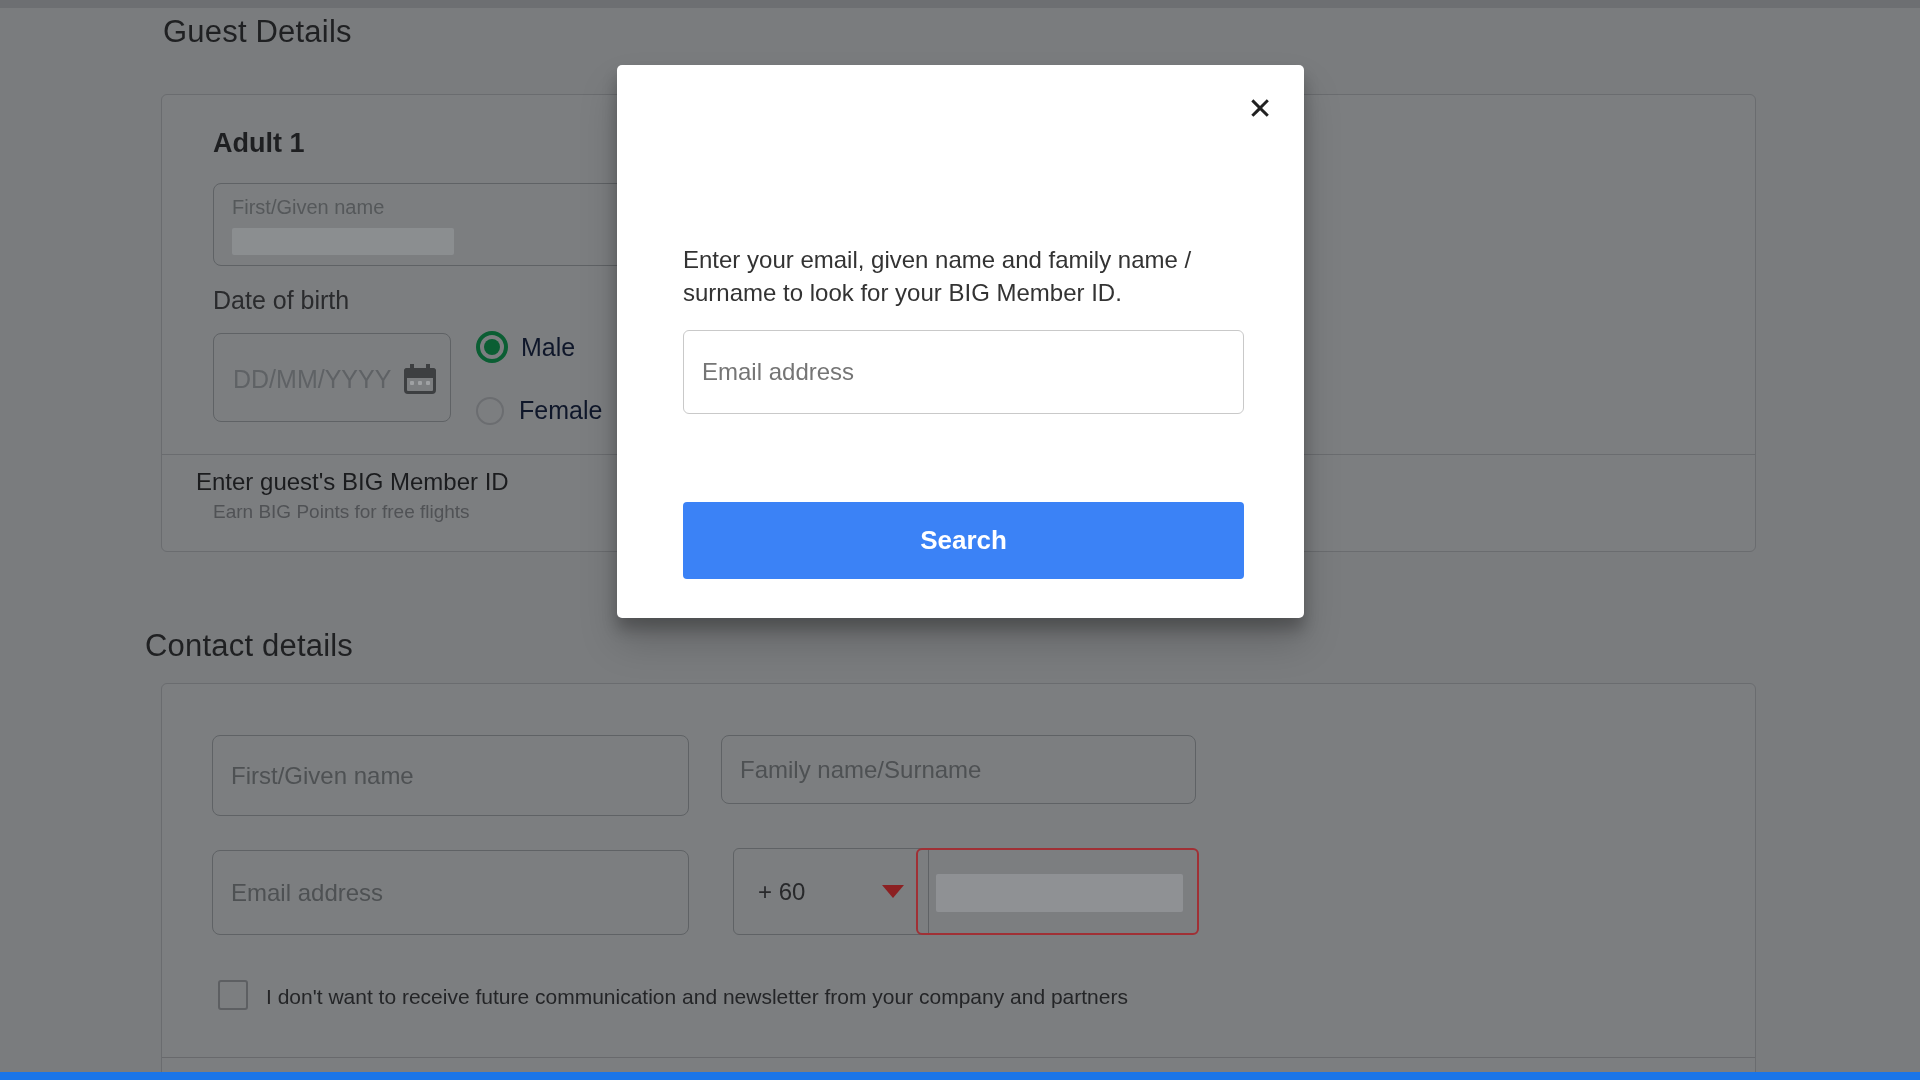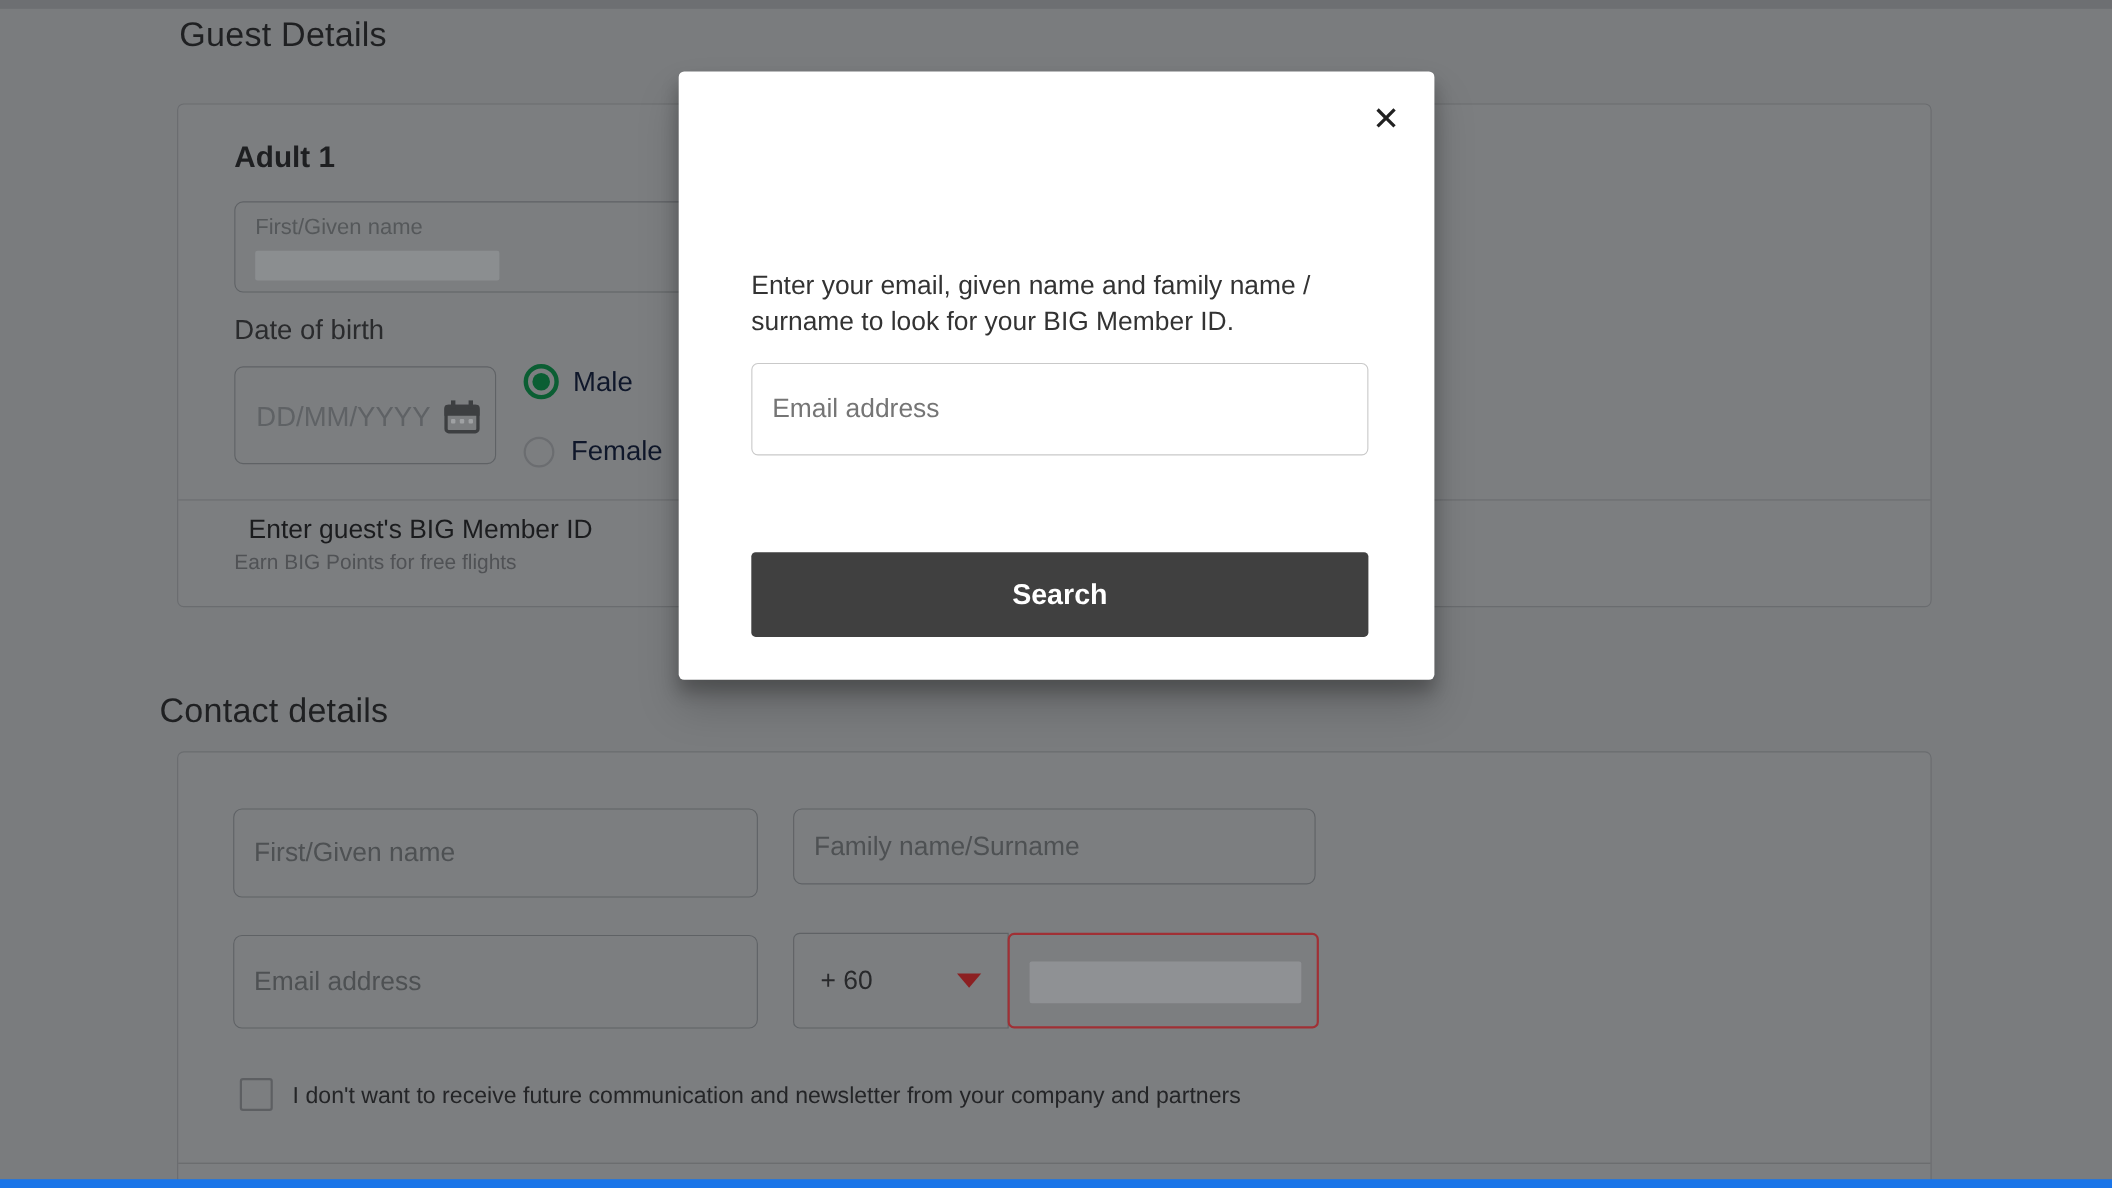--- a/index.html
+++ b/index.html
@@ -56,21 +56,21 @@
     border-radius:3px 3px 0 0; }
   .cal-tab { position:absolute; top:0; width:4px; height:7px; background:#3d3f41; }
   .cal-dots { position:absolute; left:6px; top:17px; width:20px; height:4px;
     display:flex; gap:4px; }
   .cal-dots span { width:4px; height:4px; background:#9fa1a3; border-radius:1px; }
 
   
   .phone-code-box {
     border:1px solid #5f6265; border-radius:6px 0 0 6px;
     display:flex; align-items:center; justify-content:space-between; padding:0 24px;
-    color:#28292b; font-size:24px;
+    color:#28292b; font-size:24px;margin-left:12px;
   }
   .caret-down {
     width:0; height:0; border-left:11px solid transparent; border-right:11px solid transparent;
     border-top:13px solid #8c2022;
   }
   .phone-input-box { border:2px solid #a03035; border-radius:6px; }
   .phone-redacted { background:#8f9194; }
 
   .checkbox {
     width:30px; height:30px; border:2px solid #5d5f62; border-radius:3px; background:transparent;
@@ -100,21 +100,21 @@
     font-family:"Liberation Sans", sans-serif; font-size:24px; color:#212121;
     padding:0 18px; outline:none;
   }
   #modal-email::placeholder { color:#757575; opacity:1; }
   #modal-helper {
     position:absolute; left:66px; top:361px; width:540px;
     color:#2b2b2b; font-size:21px; line-height:28px;
   }
   #modal-search {
     position:absolute; left:66px; top:437px; width:561px; height:77px;
-    background:#404040; border:none; border-radius:4px; cursor:pointer;
+    background:#3b82f6; border:none; border-radius:4px; cursor:pointer;
     color:#ffffff; font-size:26px; font-weight:700;
     font-family:"Liberation Sans", sans-serif;
     display:flex; align-items:center; justify-content:center;
   }
 </style>
 </head>
 <body>
 
 <div class="abs" id="page-top-strip"></div>
 
@@ -151,21 +151,21 @@
     <div class="radio-dot"></div>
   </div>
   <div class="radio-label">Male</div>
 </div>
 <div class="abs" style="left:476px; top:396px; display:flex; align-items:center; gap:15px;">
   <div class="radio-outer radio-unselected"></div>
   <div class="radio-label">Female</div>
 </div>
 
 <div class="abs divider" style="left:162px; top:454px; width:1593px;"></div>
-<div class="abs member-title" style="left:226px; top:468px;">Enter guest's BIG Member ID</div>
+<div class="abs member-title" style="left:196px; top:468px;">Enter guest's BIG Member ID</div>
 <div class="abs member-subtitle" style="left:213px; top:501px;">Earn BIG Points for free flights</div>
 
 <div class="abs section-title" style="left:145px; top:628px;">Contact details</div>
 
 <div class="abs card" style="left:161px; top:683px; width:1595px; height:500px;"></div>
 
 <div class="abs" style="left:212px; top:735px; width:477px; height:81px;">
   <input class="dim-input" type="text" placeholder="First/Given name" style="">
 </div>
 <div class="abs" style="left:721px; top:735px; width:475px; height:69px;">

